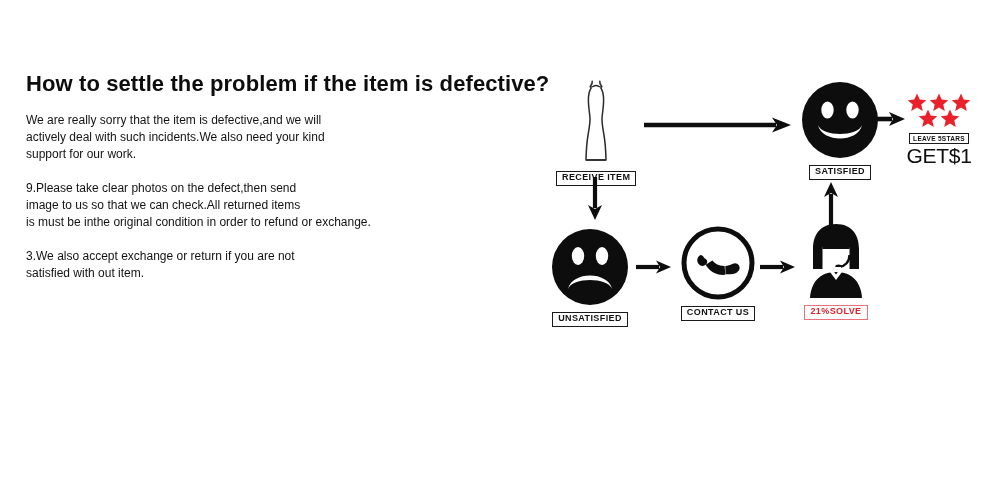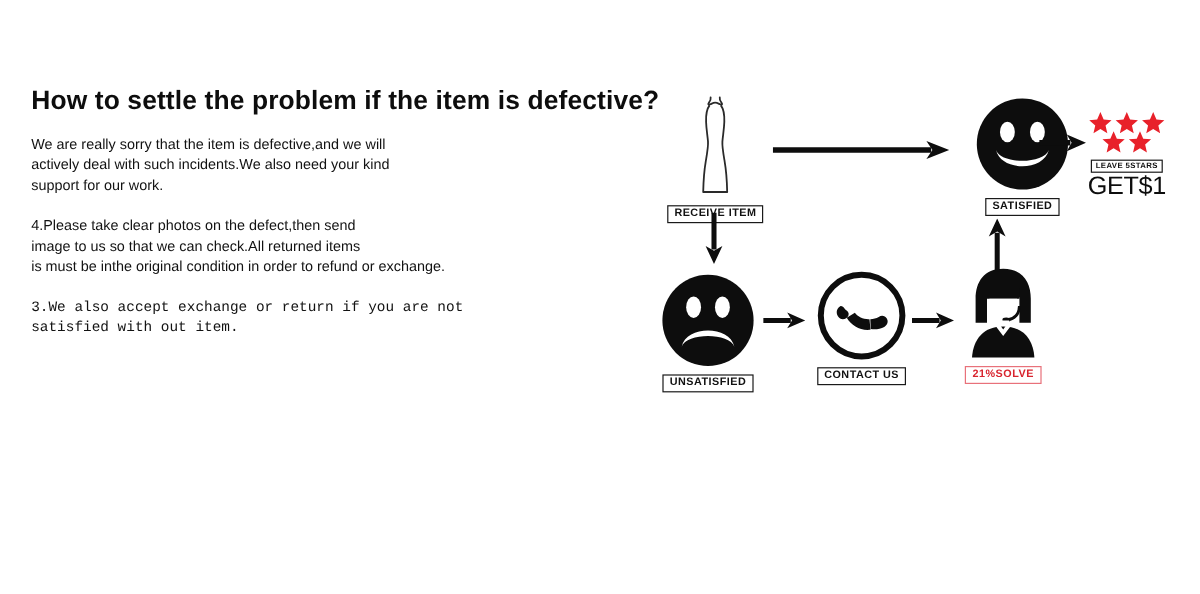--- a/index.html
+++ b/index.html
@@ -31,21 +31,21 @@
     line-height: 1.25;
     color: #0d0d0d;
   }
   .policy-para {
     font-size: 12px;
     line-height: 1.45;
     margin: 0 0 16px 0;
     color: #121212;
     white-space: pre-line;
   }
-  .policy-para:last-child { margin-bottom: 0; font-family: Liberation Mono, monospace; }
+  .policy-para:last-child { margin-bottom: 0; }
 
   
   #flow-diagram {
     position: absolute;
     left: 548px;
     top: 72px;
     width: 452px;
     height: 280px;
   }
   .node {
@@ -71,21 +71,21 @@
     background: #ffffff;
     white-space: nowrap;
   }
   .node-label.red-label {
     border-color: #e8717a;
     color: #d8242e;
   }
 
   
   #node-receive-item { left: 8px;   top: 6px;  }
-  #node-satisfied    { left: 264px; top: 8px;  }
+  #node-satisfied    { left: 252px; top: 8px;  }
   #node-rating       { left: 358px; top: 20px; }
   #node-unsatisfied  { left: 2px;   top: 155px;}
   #node-contact-us   { left: 132px; top: 153px;}
   #node-solve        { left: 252px; top: 150px;}
 
   
   .arrow { position: absolute; }
   #arrow-receive-to-satisfied { left: 96px;  top: 44px;  }
   #arrow-satisfied-to-rating  { left: 318px; top: 38px;  }
   #arrow-receive-down         { left: 38px;  top: 105px; }
@@ -122,21 +122,21 @@
 
 <div id="text-column">
 
   <h1 id="policy-title">How to settle the problem if the item is defective?</h1>
 
   <p class="policy-para">We are really sorry that the item is defective,and we will
 actively deal with such incidents.We also need your kind
 support for our work.</p>
 
 
-  <p class="policy-para">4.Please take clear photos on the defect,then send
+  <p class="policy-para">9.Please take clear photos on the defect,then send
 image to us so that we can check.All returned items
 is must be inthe original condition in order to refund or exchange.</p>
 
   <p class="policy-para">3.We also accept exchange or return if you are not
 satisfied with out item.</p>
 </div>
 
 <div id="flow-diagram">
 
   <div class="node" id="node-receive-item">

